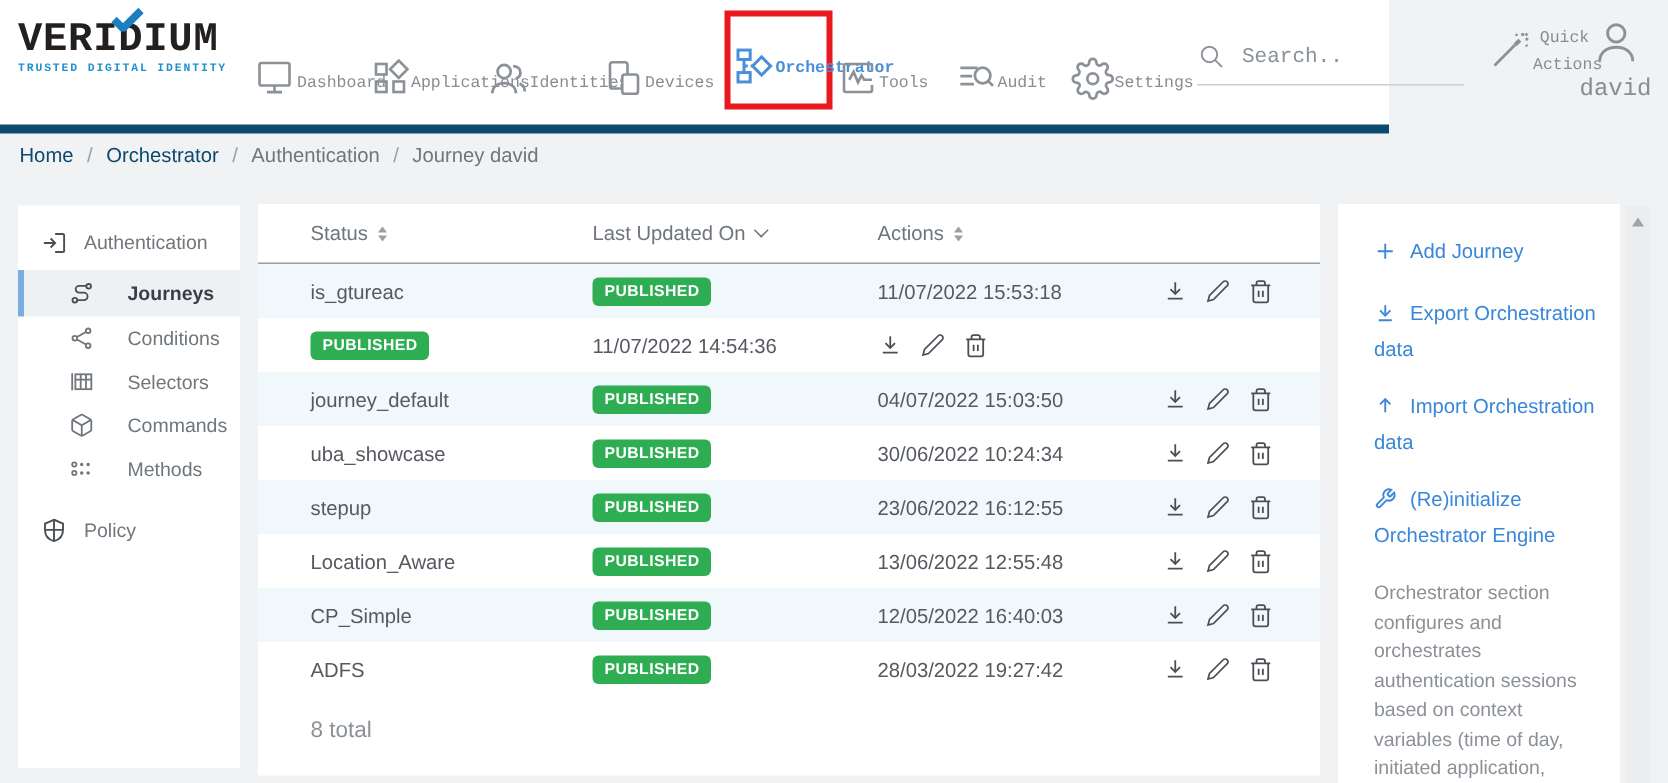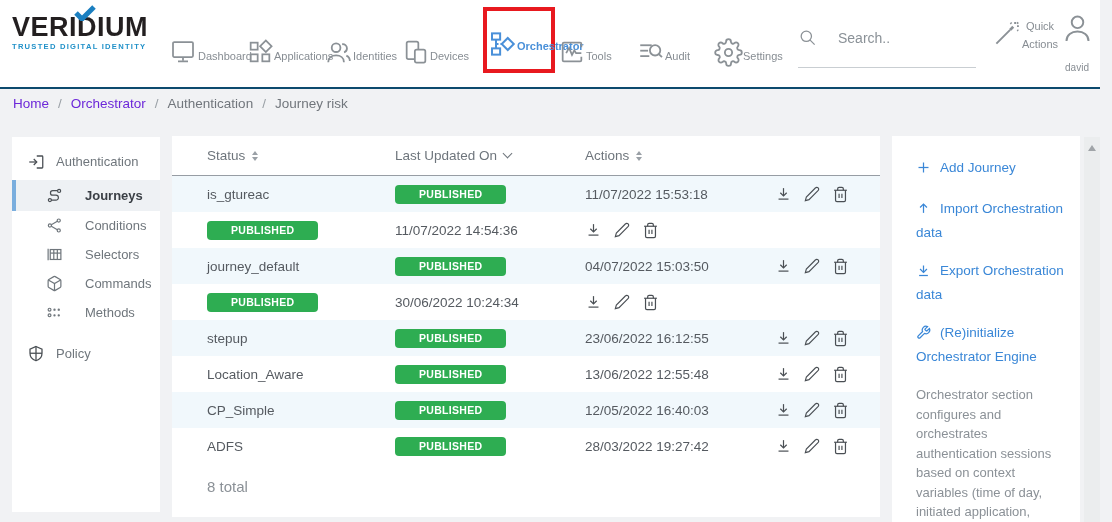--- a/index.html
+++ b/index.html
@@ -1,46 +1,46 @@
 <!DOCTYPE html>
 <html><head>
 <meta charset="utf-8">
 <style>
   * { margin:0; padding:0; box-sizing:border-box; }
   html,body { width:1112px; height:522px; overflow:hidden; }
   body { font-family:"Liberation Sans","DejaVu Sans",sans-serif; background:#f1f2f4; color:#555a60; position:relative; }
 
   
-  .topnav { position:absolute; left:0; top:0; width:1100px; height:89px; background:#fff; border-bottom:2px solid #0c4a6e; }
+  .topnav { position:absolute; left:0; top:0; width:926px; height:89px; background:#fff; border-bottom:6px solid #0c4a6e;font-family:Liberation Mono, monospace; }
   .logo { position:absolute; left:12px; top:14px; width:150px; }
   .logo-word { font-size:27px; font-weight:bold; color:#231f20; letter-spacing:0.5px; line-height:1; }
   .logo-check { position:absolute; left:62px; top:-9px; }
   .logo-tag { font-size:7.6px; font-weight:bold; color:#2191c9; letter-spacing:1.25px; margin-top:1px; }
   .nav-items { position:absolute; left:168px; top:0; display:flex; }
   .nav-item { width:78px; height:89px; display:flex; flex-direction:row; align-items:center; padding-top:15px; cursor:pointer; }
   .nav-item .ic { height:32px; display:flex; align-items:center; justify-content:center; color:#8b9196; }
   .nav-item .lbl { margin-top:8px; font-size:11px; color:#878d93; }
   .nav-item--active { border:4px solid #e8191f; width:72px; height:66px; margin:7px 3px 0 3px; padding-top:7px; background:#fff; }
   .nav-item--active .ic { color:#4a90d9; }
   .nav-item--active .lbl { color:#4a90d9; font-weight:bold; margin-top:5px; }
 
-  .search { position:absolute; left:798px; top:28px; width:178px; display:flex; align-items:center; gap:21px; border-bottom:1px solid #c9ced2; padding-bottom:20px; color:#8b9196; }
+  .search { position:absolute; left:798px; top:28px; width:178px; display:flex; align-items:center; gap:11px; border-bottom:1px solid #c9ced2; padding-bottom:9px; color:#8b9196; }
   .search input { border:none; outline:none; flex:1; font-size:14px; color:#555a60; font-family:inherit; background:transparent; width:120px; }
   .search input::placeholder { color:#8a9197; }
 
   .qa { position:absolute; left:992px; top:12px; width:58px; display:flex; flex-direction:row; align-items:center; cursor:pointer; }
   .qa .ic { color:#8b9196; height:32px; display:flex; align-items:center; }
   .qa .lbl { margin-top:6px; font-size:11px; color:#878d93; text-align:center; width:42px; line-height:1.6; }
   .usr { position:absolute; left:1052px; top:10px; width:50px; display:flex; flex-direction:column; align-items:center; cursor:pointer; }
   .usr .ic { color:#8b9196; height:36px; display:flex; align-items:center; }
-  .usr .lbl { margin-top:16px; font-size:10px; color:#878d93; }
+  .usr .lbl { margin-top:4px; font-size:16px; color:#878d93; }
 
   
   .crumbs { position:absolute; left:13px; top:96px; font-size:13.5px; display:flex; gap:9px; align-items:center; }
-  .crumbs .lnk { color:#6d28d9; cursor:pointer; }
+  .crumbs .lnk { color:#0c4a6e; cursor:pointer; }
   .crumbs .sep { color:#9aa0a6; }
   .crumbs .cur { color:#71767c; }
 
   
   .card { position:absolute; background:#fff; }
   .sidebar { left:12px; top:137px; width:148px; height:375px; padding-top:6px; }
   .side-head { display:flex; align-items:center; gap:11px; height:37px; padding-left:15px; font-size:13px; color:#6f767c; cursor:pointer; }
   .side-head .ic { color:#4a4f54; display:flex; }
   .side-item { display:flex; align-items:center; gap:22px; height:29px; padding-left:30px; font-size:13px; color:#6f767c; border-left:4px solid transparent; cursor:pointer; }
   .side-item .ic { color:#6f767c; display:flex; }
@@ -52,21 +52,21 @@
   .tablecard { left:172px; top:136px; width:708px; height:381px; }
   .grid-row { display:grid; grid-template-columns:188px 190px 190px 1fr; align-items:center; padding-left:35px; padding-right:18px; }
   .thead { height:40px; border-bottom:1px solid #979da4; }
   .th { font-size:13.5px; color:#6e757c; display:flex; align-items:center; gap:7px; cursor:pointer; }
   .sorticon { display:inline-flex; flex-direction:column; gap:2px; }
   .tri-up { width:0; height:0; border-left:3.5px solid transparent; border-right:3.5px solid transparent; border-bottom:4px solid #9aa0a6; }
   .tri-dn { width:0; height:0; border-left:3.5px solid transparent; border-right:3.5px solid transparent; border-top:4px solid #9aa0a6; }
   .chev { width:7px; height:7px; border-right:1.6px solid #6e757c; border-bottom:1.6px solid #6e757c; transform:rotate(45deg); margin-top:-4px; }
   .trow { height:36px; font-size:13.5px; color:#555a60; }
   .trow:nth-child(odd) { background:#f1f8fc; }
-  .badge { display:inline-block; background:#2ead52; color:#fff; font-size:10.5px; font-weight:bold; letter-spacing:0.3px; padding:3px 24px 4px; border-radius:4px; }
+  .badge { display:inline-block; background:#2ead52; color:#fff; font-size:10.5px; font-weight:bold; letter-spacing:0.3px; padding:3px 8px 4px; border-radius:4px; }
   .acts { display:flex; align-items:center; gap:12px; color:#4a4f54; }
   .abtn { background:none; border:none; padding:0; color:#4a4f54; cursor:pointer; display:flex; }
   .total { padding-left:35px; margin-top:14px; font-size:15px; color:#8b9197; }
 
   
   .panel { left:892px; top:136px; width:188px; height:386px; padding:22px 29px 0 24px; }
   .plink { display:block; color:#3a87d7; font-size:13.5px; line-height:1.55; text-decoration:none; margin-bottom:17px; cursor:pointer; width:152px; }
   .plink .ic { display:inline-block; vertical-align:-3px; margin-right:9px; }
   .pdesc { margin-top:18px; width:150px; font-size:13px; line-height:1.5; color:#8b9197; }
 
@@ -209,21 +209,21 @@
   </div>
 </div>
 
 <div class="crumbs">
   <span class="lnk">Home</span>
   <span class="sep">/</span>
   <span class="lnk">Orchestrator</span>
   <span class="sep">/</span>
   <span class="cur">Authentication</span>
   <span class="sep">/</span>
-  <span class="cur">Journey risk</span>
+  <span class="cur">Journey david</span>
 </div>
 
 <div class="card sidebar">
   <div class="side-head">
     <span class="ic">
         <svg width="18" height="18" viewBox="0 0 24 24" fill="none" stroke="currentColor" stroke-width="1.7">
           <path d="M13 4h7a1 1 0 0 1 1 1v14a1 1 0 0 1-1 1h-7"></path>
           <polyline points="9 8 13 12 9 16"></polyline>
           <line x1="13" y1="12" x2="3" y2="12"></line>
         </svg>
@@ -400,20 +400,21 @@
               <polyline points="3 6 5 6 21 6"></polyline>
               <path d="M19 6v14a2 2 0 0 1-2 2H7a2 2 0 0 1-2-2V6m3 0V4a2 2 0 0 1 2-2h4a2 2 0 0 1 2 2v2"></path>
               <line x1="10" y1="11" x2="10" y2="17"></line>
               <line x1="14" y1="11" x2="14" y2="17"></line>
             </svg>
           </button>
     </div>
   </div>
 
   <div class="grid-row trow">
+    <div class="cell-name">uba_showcase</div>
     <div><span class="badge">PUBLISHED</span></div>
     <div class="cell-date">30/06/2022 10:24:34</div>
     <div class="acts">
       <button class="abtn" type="button">
             <svg width="17" height="17" viewBox="0 0 24 24" fill="none" stroke="currentColor" stroke-width="1.7">
               <line x1="12" y1="3" x2="12" y2="13.5"></line>
               <polyline points="7.5 9.5 12 14 16.5 9.5"></polyline>
               <line x1="5" y1="18.5" x2="19" y2="18.5"></line>
             </svg>
           </button>
@@ -548,36 +549,36 @@
 
   <div class="total">8 total</div>
 </div>
 
 <div class="card panel">
   <a class="plink">
     <span class="ic"><svg width="15" height="15" viewBox="0 0 24 24" fill="none" stroke="currentColor" stroke-width="2">
           <line x1="12" y1="4" x2="12" y2="20"></line>
           <line x1="4" y1="12" x2="20" y2="12"></line>
         </svg></span><span>Add Journey</span>
-  </a>
-  <a class="plink">
-    <span class="ic"><svg width="15" height="15" viewBox="0 0 24 24" fill="none" stroke="currentColor" stroke-width="2">
-          <line x1="12" y1="19" x2="12" y2="5"></line>
-          <polyline points="6.5 10.5 12 5 17.5 10.5"></polyline>
-        </svg></span><span>Import Orchestration data</span>
   </a>
   <a class="plink">
     <span class="ic"><svg width="15" height="15" viewBox="0 0 24 24" fill="none" stroke="currentColor" stroke-width="2">
           <line x1="12" y1="4" x2="12" y2="15"></line>
           <polyline points="6.5 9.5 12 15 17.5 9.5"></polyline>
           <line x1="5" y1="20" x2="19" y2="20"></line>
         </svg></span><span>Export Orchestration data</span>
   </a>
   <a class="plink">
     <span class="ic"><svg width="15" height="15" viewBox="0 0 24 24" fill="none" stroke="currentColor" stroke-width="2">
+          <line x1="12" y1="19" x2="12" y2="5"></line>
+          <polyline points="6.5 10.5 12 5 17.5 10.5"></polyline>
+        </svg></span><span>Import Orchestration data</span>
+  </a>
+  <a class="plink">
+    <span class="ic"><svg width="15" height="15" viewBox="0 0 24 24" fill="none" stroke="currentColor" stroke-width="2">
           <path d="M14.7 6.3a1 1 0 0 0 0 1.4l1.6 1.6a1 1 0 0 0 1.4 0l3.77-3.77a6 6 0 0 1-7.94 7.94l-6.91 6.91a2.12 2.12 0 0 1-3-3l6.91-6.91a6 6 0 0 1 7.94-7.94l-3.76 3.76z"></path>
         </svg></span><span>(Re)initialize Orchestrator Engine</span>
   </a>
   <p class="pdesc">Orchestrator section configures and orchestrates authentication sessions based on context variables (time of day, initiated application, location, IP, risk score) and different real-life scenarios.</p>
 </div>
 
 <div class="sbar">
   <div class="up"></div>
 </div>
 

